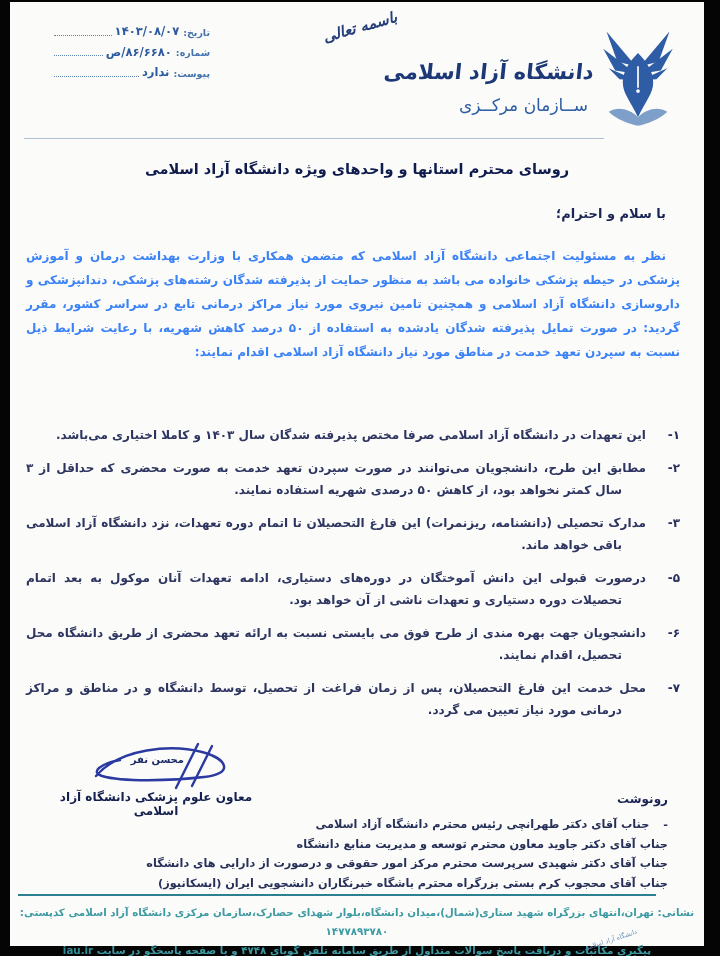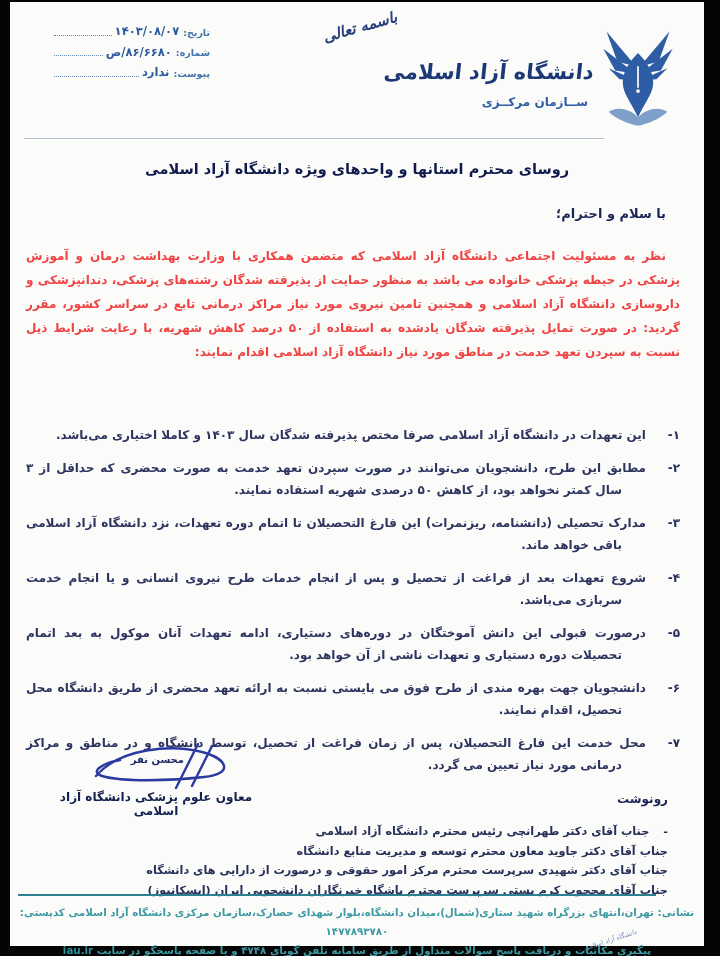--- a/index.html
+++ b/index.html
@@ -16,44 +16,44 @@
 
   .bismillah{position:absolute;top:16px;left:300px;width:100px;text-align:center;
     transform:rotate(-16deg);font-size:15px;font-weight:700;color:#27407c;font-style:italic;}
 
   .logo-wrap{position:absolute;top:16px;right:28px;width:76px;height:118px;}
   .logo-wrap svg{width:100%;height:100%;}
   .logo-seal{position:absolute;bottom:2px;right:66px;transform:rotate(-18deg);
     font-size:6.5px;color:#6f90bd;white-space:nowrap;}
   .org-name{position:absolute;top:58px;right:110px;direction:rtl;font-size:21px;font-weight:700;
     color:#1c3876;transform:skewX(-6deg);white-space:nowrap;}
-  .org-sub{position:absolute;top:93px;right:116px;direction:rtl;font-size:12px;font-weight:700;
+  .org-sub{position:absolute;top:93px;right:116px;direction:rtl;font-size:17px;font-weight:400;
     color:#2d5da4;white-space:nowrap;}
   .hr1{position:absolute;top:136px;left:14px;right:100px;border-top:1.5px solid #aebfd2;}
 
   
   .title{position:absolute;top:159px;left:30px;right:30px;text-align:center;direction:rtl;
     font-size:14.5px;font-weight:700;color:#0f1b4d;}
   .salut{position:absolute;top:204px;right:38px;direction:rtl;font-size:13px;font-weight:700;color:#1a2556;}
   .intro{position:absolute;top:242px;right:24px;left:16px;direction:rtl;text-align:justify;
-    font-size:12px;font-weight:700;color:#ef4444;line-height:24px;text-indent:14px;}
+    font-size:12px;font-weight:700;color:#3b82f6;line-height:24px;text-indent:14px;}
   .items{position:absolute;top:374px;right:24px;left:16px;direction:rtl;margin-top:48px;}
   .item{margin:0 0 11px 0;padding-right:58px;text-indent:-58px;text-align:justify;
     font-size:12px;font-weight:700;color:#2e3560;line-height:22px;}
   .item .num{display:inline-block;width:34px;text-indent:0;font-weight:700;color:#27305c;}
 
   
   .sig{position:absolute;left:26px;top:744px;width:240px;text-align:center;direction:rtl;}
   .sig-name{position:absolute;top:8px;right:92px;font-size:10px;font-weight:700;color:#1b2a66;z-index:2;text-align:right;}
   .sig-svg{position:absolute;top:-4px;right:30px;width:160px;height:50px;z-index:1;}
   .sig-title{position:absolute;top:44px;right:0;left:0;font-size:12px;font-weight:700;color:#14204f;}
 
   
   .cc{position:absolute;top:790px;right:36px;left:60px;direction:rtl;text-align:right;}
-  .cc-head{font-size:12px;font-weight:700;color:#1a2556;margin-bottom:16px;}
+  .cc-head{font-size:12px;font-weight:700;color:#1a2556;margin-bottom:9px;}
   .cc-row{font-size:11.3px;font-weight:700;color:#273059;line-height:19.5px;}
   .cc-row .dash{display:inline-block;margin-left:14px;}
   .cc-row.indent{padding-right:0px;}
 
   
   .hr2{position:absolute;top:892px;left:8px;right:48px;border-top:2px solid #2c8091;}
   .footer{position:absolute;top:901px;left:6px;right:6px;text-align:center;direction:rtl;
     color:#3d9aa3;font-size:10.3px;font-weight:700;line-height:19px;}
   .footer .site{font-weight:700;color:#2f8f99;direction:ltr;unicode-bidi:embed;}
 </style>
@@ -109,42 +109,41 @@
 
     <div class="title">روسای محترم استانها و واحدهای ویژه دانشگاه آزاد اسلامی</div>
     <div class="salut">با سلام و احترام؛</div>
 
     <div class="intro">نظر به مسئولیت اجتماعی دانشگاه آزاد اسلامی که متضمن همکاری با وزارت بهداشت درمان و آموزش پزشکی در حیطه پزشکی خانواده می باشد به منظور حمایت از پذیرفته شدگان رشته‌های پزشکی، دندانپزشکی و داروسازی دانشگاه آزاد اسلامی و همچنین تامین نیروی مورد نیاز مراکز درمانی تابع در سراسر کشور، مقرر گردید: در صورت تمایل پذیرفته شدگان یادشده به استفاده از ۵۰ درصد کاهش شهریه، با رعایت شرایط ذیل نسبت به سپردن تعهد خدمت در مناطق مورد نیاز دانشگاه آزاد اسلامی اقدام نمایند:</div>
 
     <div class="items">
       <p class="item"><span class="num">۱-</span><span>این تعهدات در دانشگاه آزاد اسلامی صرفا مختص پذیرفته شدگان سال ۱۴۰۳ و کاملا اختیاری می‌باشد.</span></p>
       <p class="item"><span class="num">۲-</span><span>مطابق این طرح، دانشجویان می‌توانند در صورت سپردن تعهد خدمت به صورت محضری که حداقل از ۳ سال کمتر نخواهد بود، از کاهش ۵۰ درصدی شهریه استفاده نمایند.</span></p>
       <p class="item"><span class="num">۳-</span><span>مدارک تحصیلی (دانشنامه، ریزنمرات) این فارغ التحصیلان تا اتمام دوره تعهدات، نزد دانشگاه آزاد اسلامی باقی خواهد ماند.</span></p>
-      <p class="item"><span class="num">۴-</span><span>شروع تعهدات بعد از فراغت از تحصیل و پس از انجام خدمات طرح نیروی انسانی و یا انجام خدمت سربازی می‌باشد.</span></p>
       <p class="item"><span class="num">۵-</span><span>درصورت قبولی این دانش آموختگان در دوره‌های دستیاری، ادامه تعهدات آنان موکول به بعد اتمام تحصیلات دوره دستیاری و تعهدات ناشی از آن خواهد بود.</span></p>
       <p class="item"><span class="num">۶-</span><span>دانشجویان جهت بهره مندی از طرح فوق می بایستی نسبت به ارائه تعهد محضری از طریق دانشگاه محل تحصیل، اقدام نمایند.</span></p>
       <p class="item"><span class="num">۷-</span><span>محل خدمت این فارغ التحصیلان، پس از زمان فراغت از تحصیل، توسط دانشگاه و در مناطق و مراکز درمانی مورد نیاز تعیین می گردد.</span></p>
     </div>
 
     <div class="sig">
       <span class="sig-name">محسن نفر</span>
       <svg class="sig-svg" viewBox="0 0 160 50" xmlns="http://www.w3.org/2000/svg">
         <path d="M10 34 C34 6 86 2 116 10 C142 17 148 32 118 35 C84 39 36 40 16 34 C4 30 14 22 34 18" stroke="#2a3aa0" stroke-width="2.4" fill="none" stroke-linecap="round"></path>
         <path d="M112 2 L90 46" stroke="#2a3aa0" stroke-width="2.4" fill="none" stroke-linecap="round"></path>
         <path d="M126 4 L106 44" stroke="#2a3aa0" stroke-width="2.4" fill="none" stroke-linecap="round"></path>
       </svg>
       <div class="sig-title">معاون علوم پزشکی دانشگاه آزاد اسلامی</div>
     </div>
 
     <div class="cc">
       <div class="cc-head">رونوشت</div>
       <div class="cc-row"><span class="dash">-</span><span>جناب آقای دکتر طهرانچی رئیس محترم دانشگاه آزاد اسلامی</span></div>
       <div class="cc-row indent"><span>جناب آقای دکتر جاوید معاون محترم توسعه و مدیریت منابع دانشگاه</span></div>
       <div class="cc-row indent"><span>جناب آقای دکتر شهیدی سرپرست محترم مرکز امور حقوقی و درصورت از دارایی های دانشگاه</span></div>
-      <div class="cc-row indent"><span>جناب آقای محجوب کرم بستی سرپرست محترم باشگاه خبرنگاران دانشجویی ایران (ایسکانیوز)</span></div>
+      <div class="cc-row indent"><span>جناب آقای محجوب کرم بستی بزرگراه محترم باشگاه خبرنگاران دانشجویی ایران (ایسکانیوز)</span></div>
     </div>
 
     <div class="hr2"></div>
     <div class="footer">
       <div>نشانی: تهران،انتهای بزرگراه شهید ستاری(شمال)،میدان دانشگاه،بلوار شهدای حصارک،سازمان مرکزی دانشگاه آزاد اسلامی کدپستی: ۱۴۷۷۸۹۳۷۸۰</div>
       <div>
         <span>پیگیری مکاتبات و دریافت پاسخ سوالات متداول از طریق سامانه تلفن گویای ۴۷۴۸ و یا صفحه پاسخگو در سایت</span>
         <span class="site">iau.ir</span>
       </div>
     </div>

